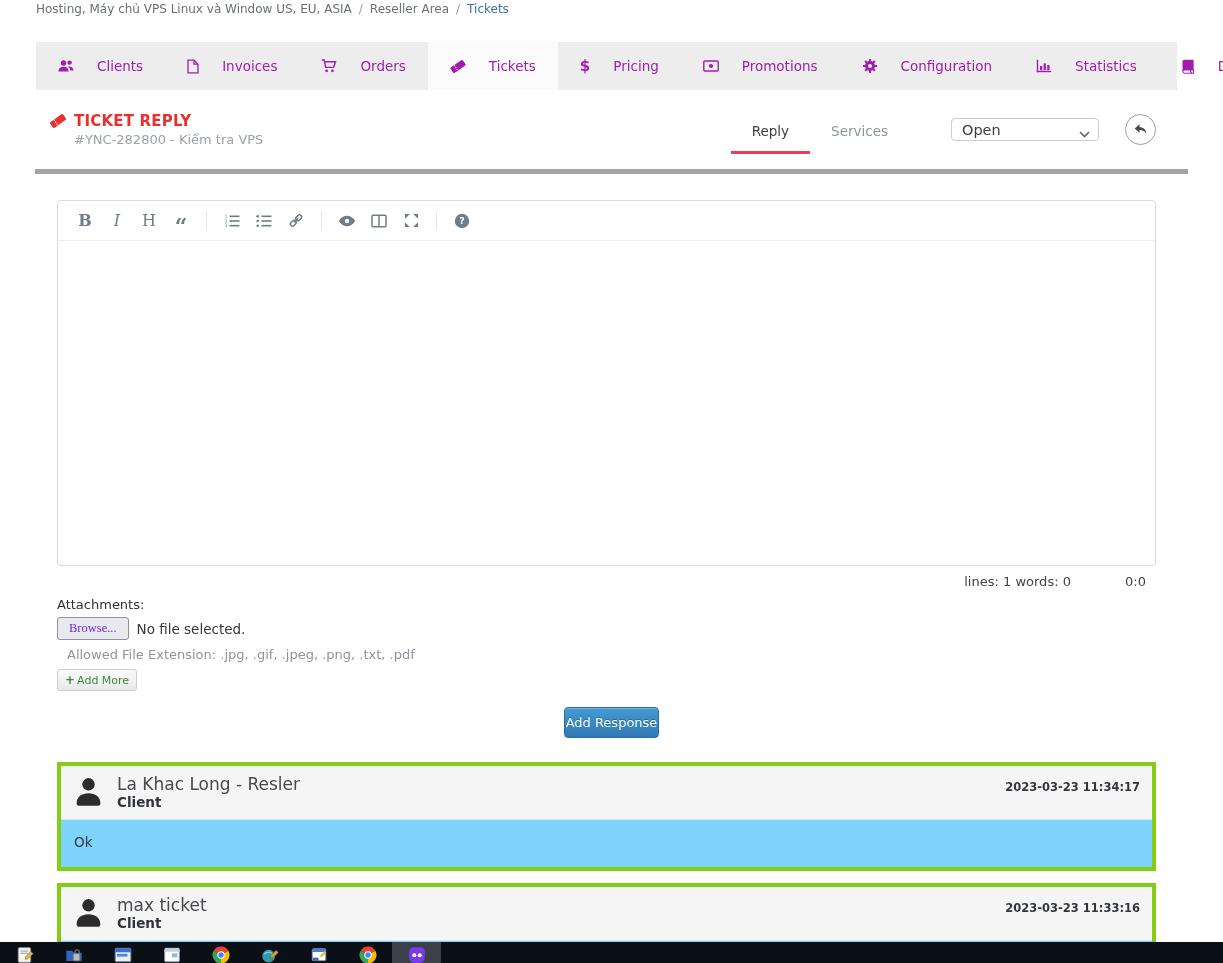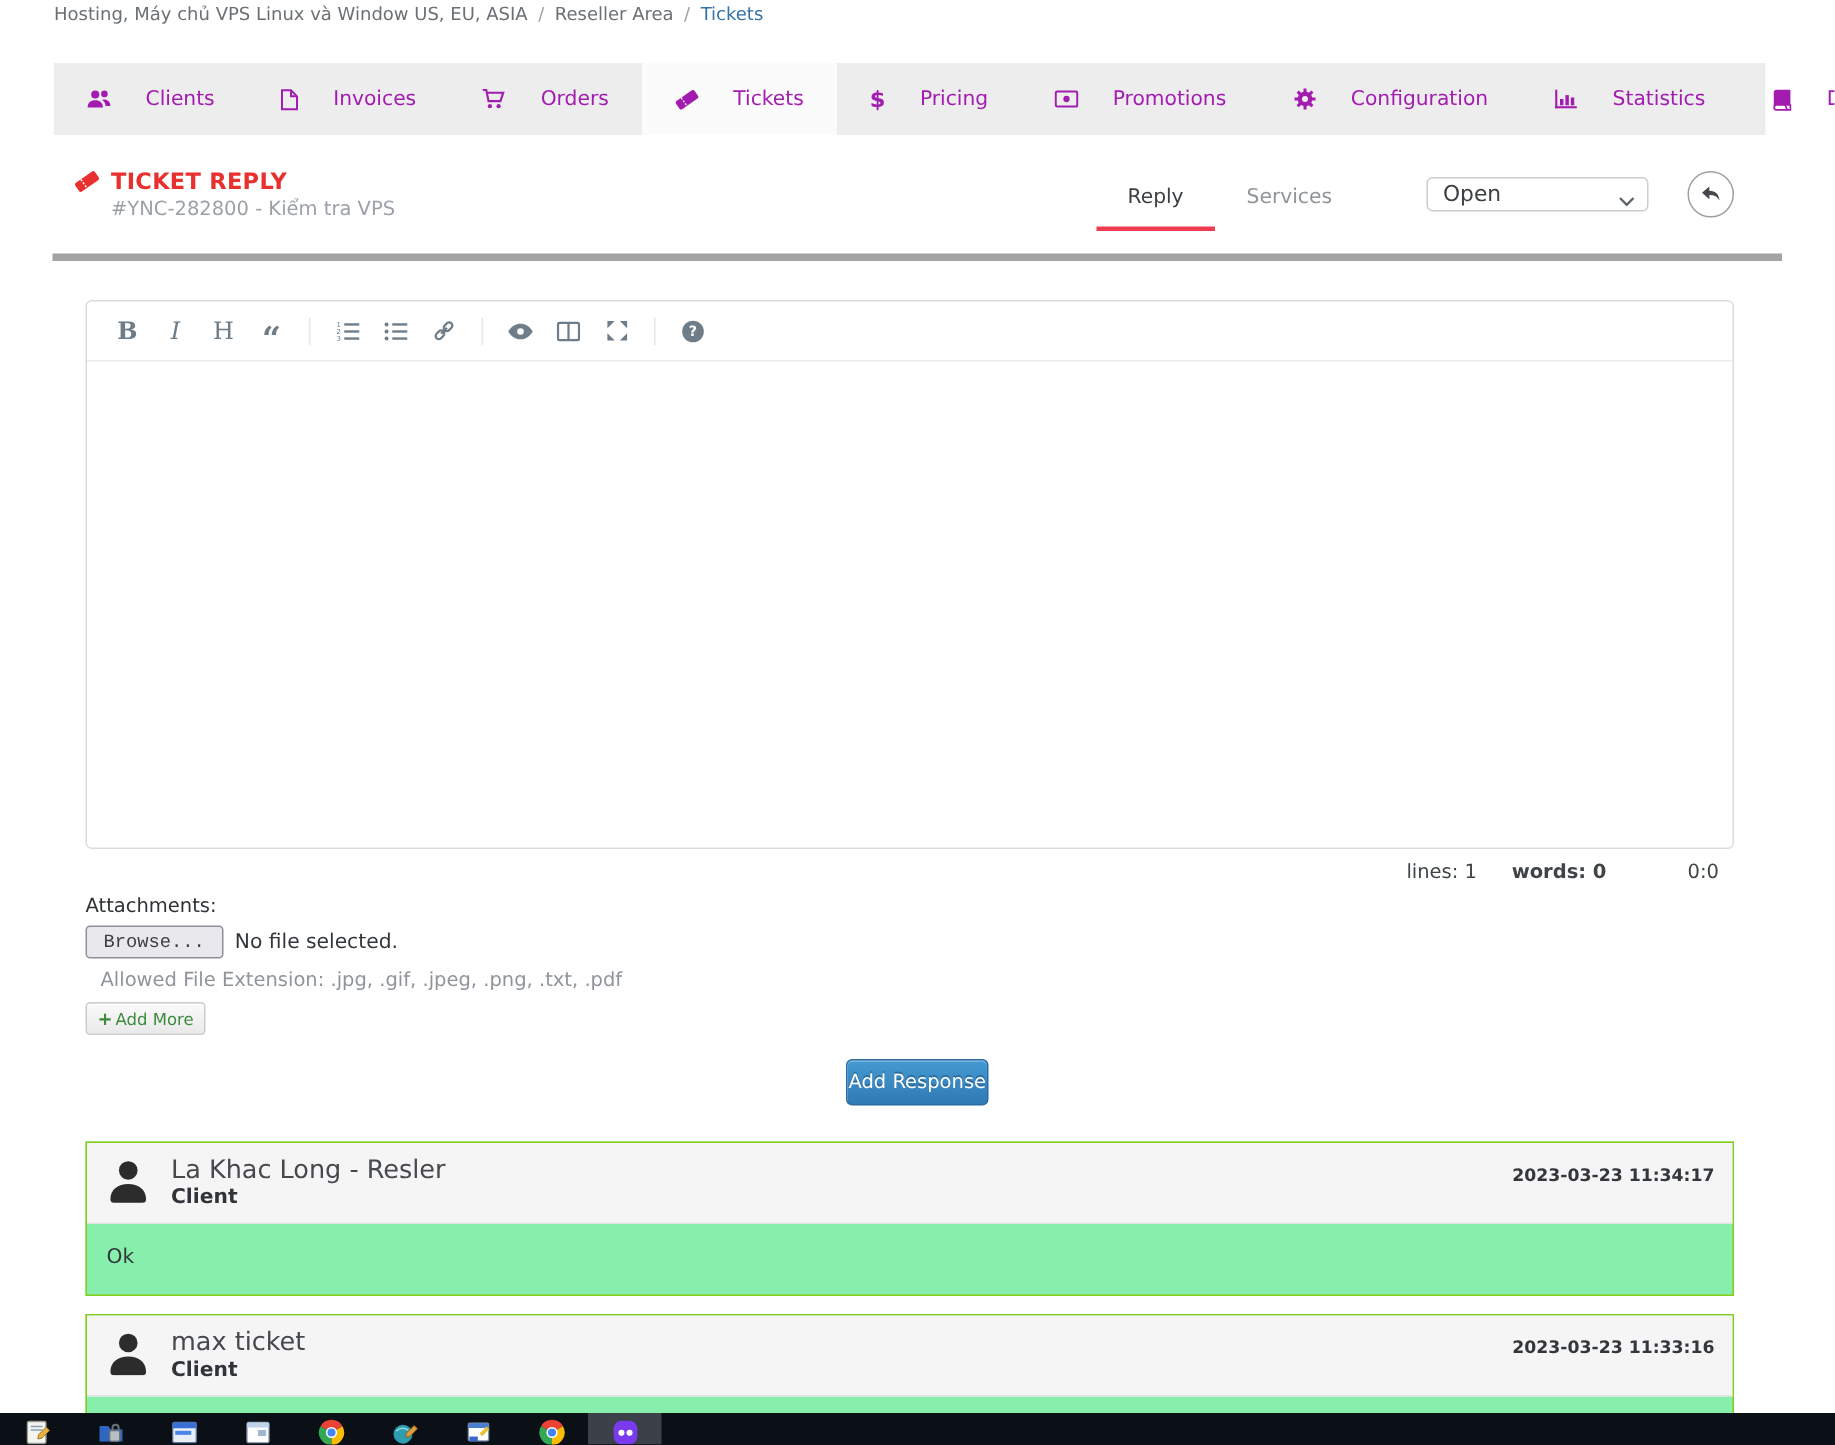--- a/index.html
+++ b/index.html
@@ -48,48 +48,48 @@
             font-size:16px; }
   .ed-btn.letter { font-family:"DejaVu Serif", serif; }
   .ed-btn.b { font-weight:700; }
   .ed-btn.i { font-style:italic; }
   .ed-btn.q { font-size:22px; font-weight:700; padding-top:10px; }
   .ed-sep { width:1px; height:18px; background:#e3e5e7; margin:0 8px; }
   .ed-content { height:324px; }
 
   
   .ed-status { margin:8px 77px 0 0; text-align:right; font-size:13px; color:#3f4448; }
-  .ed-status .st-words { margin-left:19px;font-weight:bold; }
+  .ed-status .st-words { margin-left:0; }
   .ed-status .st-cursor { margin-left:50px; }
 
   
   .attachments { margin:8px 0 0 57px; font-size:13px; }
   .att-label { color:#2e3235; margin-bottom:5px; }
   .browse-row { display:flex; align-items:center; gap:8px; }
-  .browse-btn { font-family:Liberation Mono, monospace; font-size:12.5px; color:#404040;
+  .browse-btn { font-family:Liberation Serif, serif; font-size:12.5px; color:#6d28d9;
                 background:#e9e9ed; border:1px solid #8f8f9d; border-radius:3px;
                 padding:3px 11px; cursor:pointer; }
   .no-file { font-size:13.5px; color:#33373b; }
   .allowed { margin:7px 0 0 10px; color:#8f959b; }
   .addmore-btn { margin-top:7px; display:inline-flex; align-items:center; gap:2px;
                  font-size:11px; color:#3d8b3d; background:linear-gradient(#fafafa,#e9e9e9);
                  border:1px solid #ccc; border-radius:3px; padding:3px 7px; cursor:pointer;
                  font-family:"DejaVu Sans",sans-serif; }
   .addmore-btn .plus { font-weight:700; font-size:12px; }
 
   
   .submit-row { text-align:center; margin-top:16px; }
   .submit-btn { font-family:"DejaVu Sans",sans-serif; font-size:13px; color:#fff;
                 text-shadow:0 -1px 0 rgba(0,0,0,.25); padding:7px 1px; border-radius:4px;
                 border:1px solid #2a6da5; background:linear-gradient(#459ad2,#3079b5);
                 box-shadow:inset 0 1px 0 rgba(255,255,255,.25); cursor:pointer; }
 
   
   .replies { margin:24px 67px 0 57px; }
-  .reply-card { border:1px solid #84cc16; margin-bottom:12px; background:#86efac; }
+  .reply-card { border:4px solid #84cc16; margin-bottom:12px; background:#7dd3fc; }
   .reply-head { background:#f5f5f6; border-bottom:1px solid #e3e4e6; padding:9px 12px 8px;
                 display:flex; align-items:flex-start; }
   .avatar { width:31px; height:31px; margin-right:13px; flex:none; }
   .who .name { font-size:17px; color:#46494d; line-height:19px; }
   .who .role { font-size:13.5px; font-weight:700; color:#303337; line-height:17px; }
   .timestamp { margin-left:auto; font-size:11.5px; font-weight:700; color:#33373b; padding-top:5px; }
   .reply-body { padding:14px 13px 17px; font-size:13.5px; color:#33373b; min-height:45px; }
 
   
   .taskbar { position:fixed; left:0; bottom:0; width:1223px; height:21px; background:#0b0f16;

